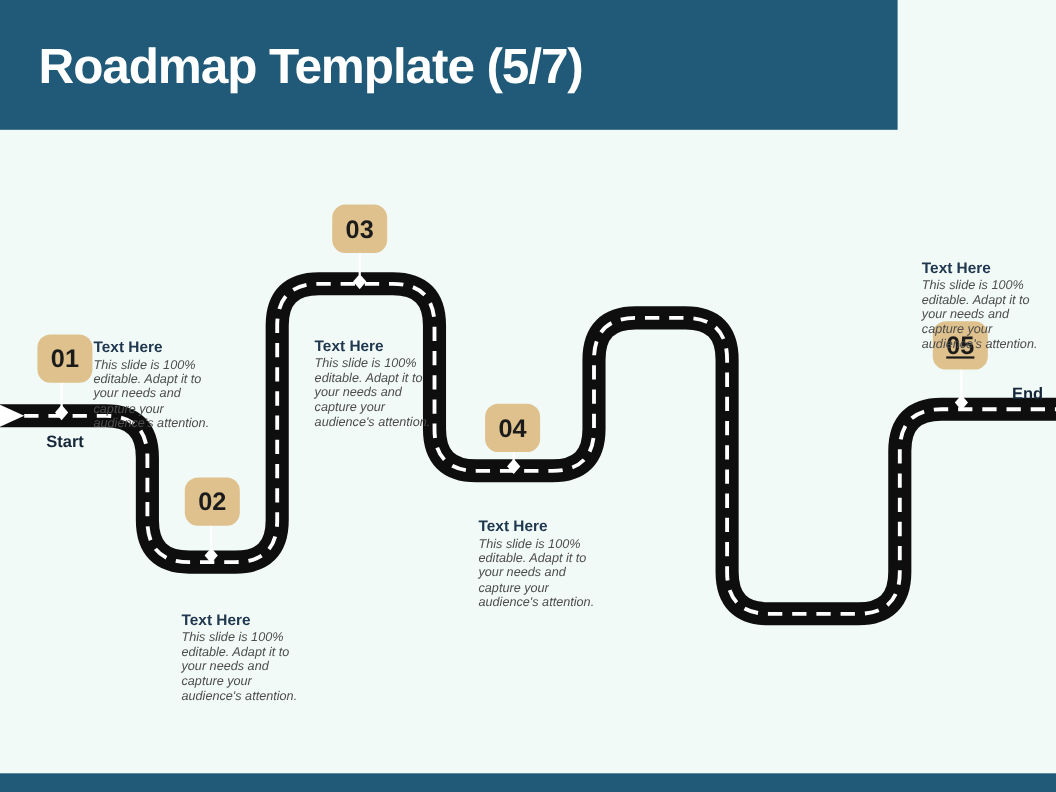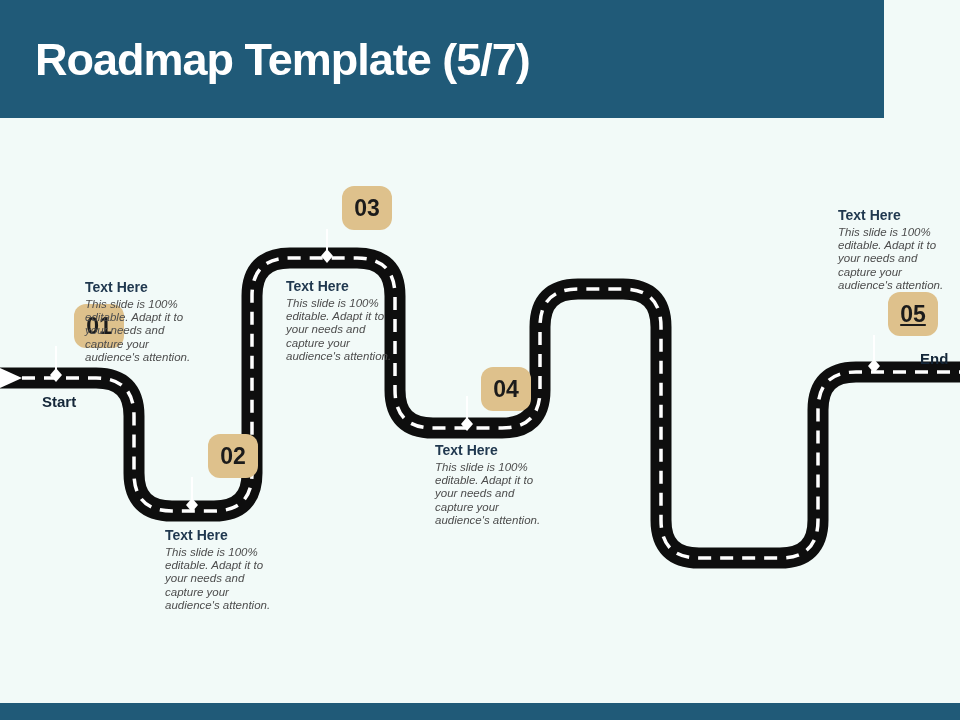--- a/index.html
+++ b/index.html
@@ -2,21 +2,21 @@
 <html style="--header-bar: #205A78; --footer-bar: #205A78; --background: #F2FAF8; --badge: #DEC18C; --road: #0E0E0E; --marker: #FFFFFF; --title-text: #FFFFFF; --heading-text: #20384F; --body-text: #4D4D4D; --label-text: #142638;"><head>
 <meta charset="utf-8">
 <style>
   html,body{margin:0;padding:0;background:#e8e8e8;}
   .stage{
     position:relative;width:960px;height:720px;overflow:hidden;
     background:var(--background,#F2FAF8);
     font-family:"Liberation Sans",sans-serif;
   }
   .header{
-    position:absolute;left:0;top:0;width:884px;height:118px;
+    position:absolute;left:0;top:0;width:816px;height:118px;
     background:var(--header-bar,#205A78);
   }
   .title{
     position:absolute;left:35px;top:34px;
     font-size:45px;font-weight:bold;letter-spacing:-1px;
     color:var(--title-text,#FFFFFF);
   }
   .footer{
     position:absolute;left:0;top:703px;width:960px;height:17px;
     background:var(--footer-bar,#205A78);
@@ -24,29 +24,29 @@
   .road-svg{position:absolute;left:0;top:0;}
   .road{fill:none;stroke:var(--road,#0E0E0E);stroke-width:21;}
   .dash{fill:none;stroke:var(--marker,#FFFFFF);stroke-width:3.5;stroke-dasharray:13 9;}
   .connector{stroke:var(--marker,#FFFFFF);stroke-width:2;}
   .diamond{fill:var(--marker,#FFFFFF);}
   .start-arrow{fill:var(--marker,#FFFFFF);}
   .badge{
     position:absolute;width:50px;height:44px;border-radius:12px;
     background:var(--badge,#DEC18C);
     display:flex;align-items:center;justify-content:center;
-    font-size:23px;font-weight:bold;color:#1B1B1B;margin-left:40px;
+    font-size:23px;font-weight:bold;color:#1B1B1B;
   }
   .b1{left:34px;top:304px;}
   .b2{left:168px;top:434px;align-items:center;}
   .b3{left:302px;top:186px;}
   .b4{left:441px;top:367px;}
   .b5{left:848px;top:292px;text-decoration:underline;}
   .tb{position:absolute;width:112px;}
-  .tb-title{font-size:14px;font-weight:bold;color:var(--heading-text,#20384F);margin-bottom:3px;}
+  .tb-title{font-size:14px;font-weight:bold;color:var(--heading-text,#20384F);margin-bottom:3px;margin-top:28px;}
   .tb-desc{font-size:11.5px;line-height:13.2px;color:var(--body-text,#4D4D4D);white-space:pre-line;font-style:italic;}
   .tb1{left:85px;top:279px;}
   .tb2{left:165px;top:527px;}
   .tb3{left:286px;top:278px;}
   .tb4{left:435px;top:442px;}
   .tb5{left:838px;top:207px;}
   .edge-label{position:absolute;font-size:15px;font-weight:bold;color:var(--label-text,#142638);}
   .start{left:42px;top:393px;}
   .end{left:920px;top:350px;}
 </style>

